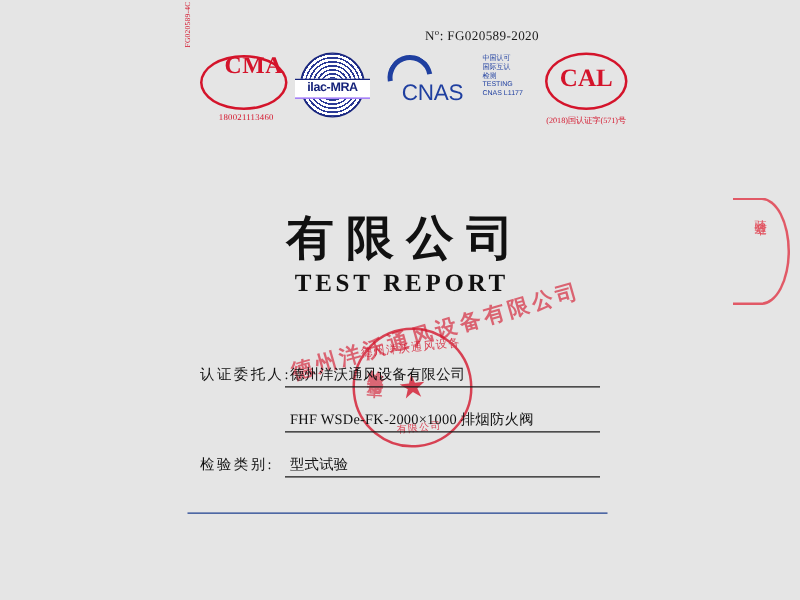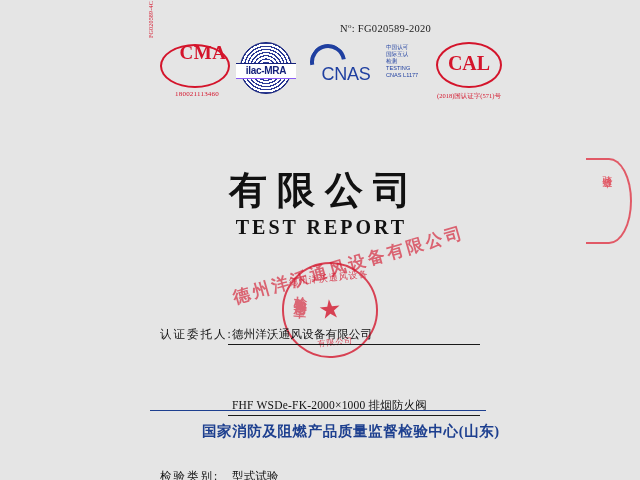--- a/index.html
+++ b/index.html
@@ -217,21 +217,20 @@
   
   .fields {
     position: absolute;
     top: 292px;
     left: 160px;
     width: 320px;
   }
   .field-row {
     position: relative;
     height: 36px;
-    margin-top: 35px;
   }
   .field-label {
     position: absolute;
     left: 0; top: 0;
     font-size: 11.5px;
     letter-spacing: 2px;
     color: #111111;
     white-space: nowrap;
   }
   .field-value {
@@ -472,16 +471,15 @@
     <div class="field-row">
       <span class="field-label">检验类别:</span>
       <span class="field-value">型式试验</span>
       <span class="field-line"></span>
     </div>
 
   </div>
 
   <div class="footer-rule"></div>
   <div class="footer">
-    <div class="footer-cn">国家消防及阻燃产品质量监督检验中心(山东)</div>
   </div>
 
 </div>
 
 </body></html>

